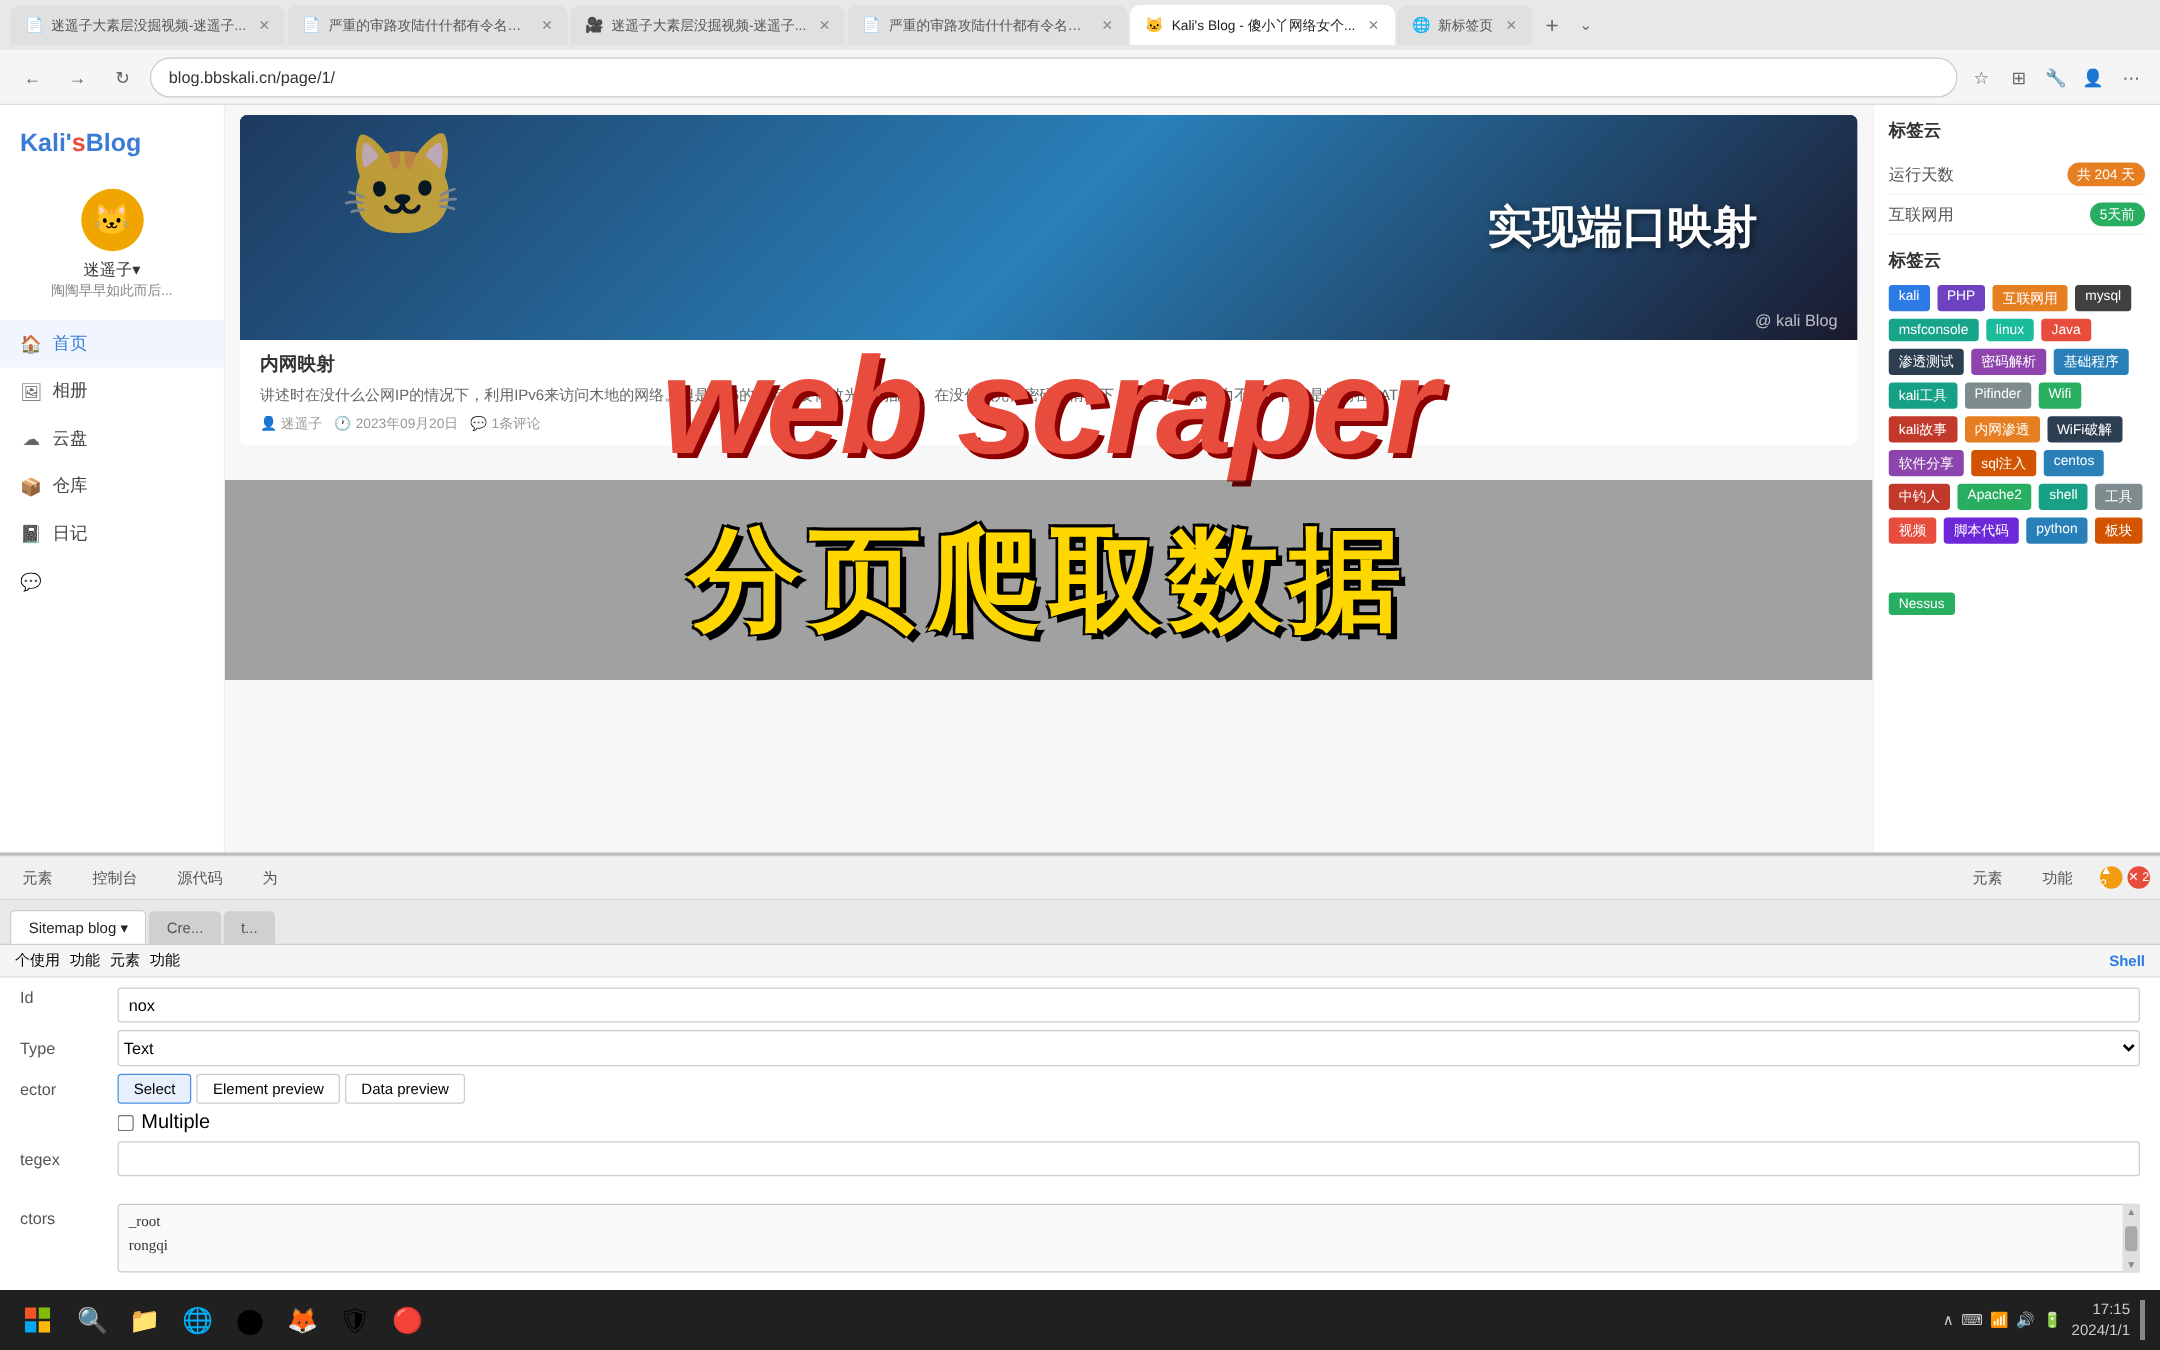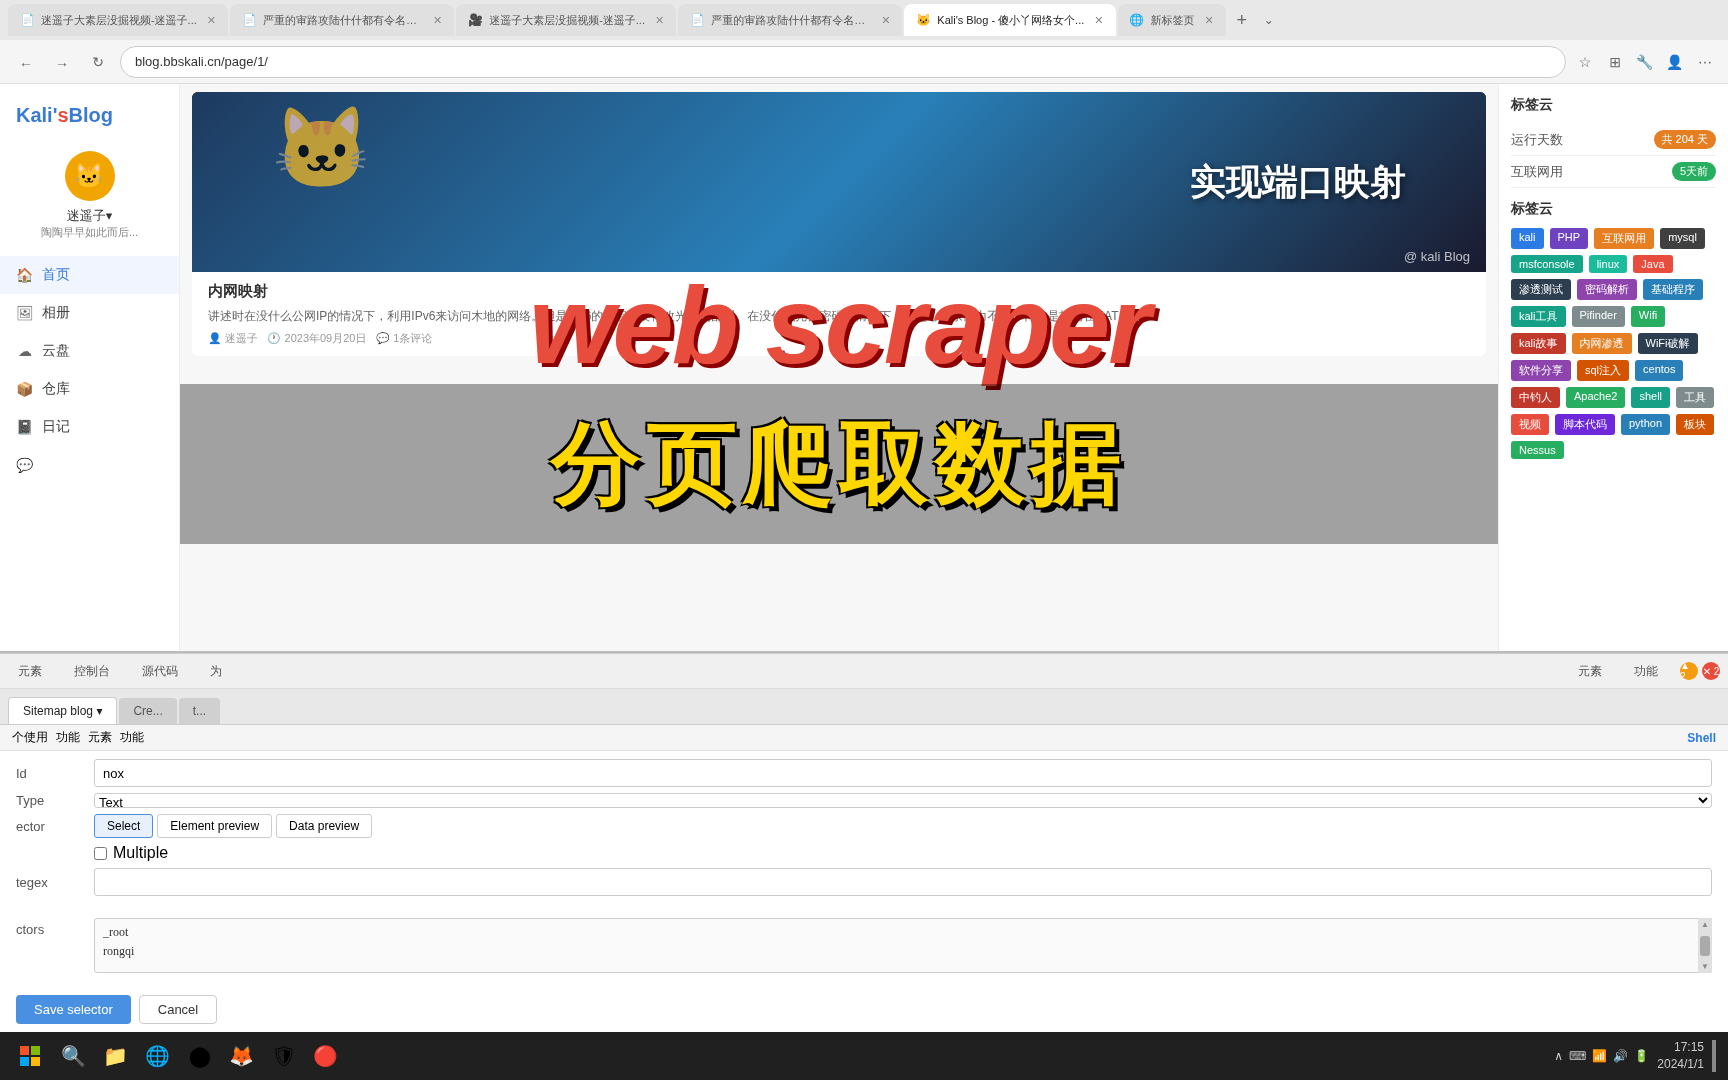--- a/index.html
+++ b/index.html
@@ -68,27 +68,27 @@
     .tag-sqluser { background: #d35400; }
     .tag-centos { background: #2980b9; }
     .tag-china { background: #c0392b; }
     .tag-apache2 { background: #27ae60; }
     .tag-shell { background: #16a085; }
     .tag-tools { background: #7f8c8d; }
     .tag-video { background: #e74c3c; }
     .tag-script { background: #6d28d9; }
     .tag-python { background: #2980b9; }
     .tag-forum { background: #d35400; }
-    .tag-nessus { background: #27ae60; }
+    .tag-nessus { background: #27ae60; margin-top: 33px; }
     .scraper-tabs { display: flex; height: 36px; background: #e8e8e8; border-bottom: 1px solid #ccc; font-size: 12px; align-items: flex-end; padding: 0 8px; gap: 2px; }
     .scraper-tab { padding: 6px 14px; border-radius: 4px 4px 0 0; cursor: pointer; background: #d0d0d0; color: #555; }
     .scraper-tab.active { background: #fff; color: #222; border: 1px solid #ccc; border-bottom: none; }
     .scraper-toolbar { display: flex; align-items: center; gap: 8px; padding: 4px 12px; background: #f5f5f5; border-bottom: 1px solid #e0e0e0; font-size: 12px; }
     .form-input { height: 28px; border: 1px solid #ccc; border-radius: 3px; padding: 0 8px; font-size: 13px; width: 100%; }
-    .form-select { height: 15px; border: 1px solid #ccc; border-radius: 3px; font-size: 13px; width: 100%; background: #fff; }
+    .form-select { height: 29px; border: 1px solid #ccc; border-radius: 3px; font-size: 13px; width: 100%; background: #fff; }
     .selector-tabs { display: flex; gap: 4px; align-items: center; }
     .sel-tab { padding: 4px 12px; border: 1px solid #ccc; border-radius: 3px; cursor: pointer; font-size: 12px; background: #fff; }
     .sel-tab.active { background: #e8f0fe; border-color: #4a90e2; }
     .form-checkbox-row { display: flex; align-items: center; gap: 6px; }
     .selector-list { min-height: 50px; border: 1px solid #ccc; border-radius: 3px; padding: 4px 8px; font-size: 12px; color: #333; background: #fafafa; overflow-y: auto; font-family: Liberation Serif, serif; }
     .selector-item { padding: 2px 0; }
     .form-actions { display: flex; gap: 8px; padding: 8px 16px; }
     .btn-save { padding: 6px 18px; background: #4a90e2; color: #fff; border: none; border-radius: 4px; cursor: pointer; font-size: 13px; }
     .btn-cancel { padding: 6px 18px; background: #fff; color: #333; border: 1px solid #ccc; border-radius: 4px; cursor: pointer; font-size: 13px; }
 
@@ -326,21 +326,21 @@
       <span>个使用</span>
       <span>功能</span>
       <span>元素</span>
       <span>功能</span>
       <span style="flex:1"></span>
       <span style="color:#2c7be5;font-weight:bold;">Shell</span>
     </div>
 
     <div style="padding:8px 16px;">
 
-      <div style="display:flex;align-items:center;margin-bottom:6px;gap:8px;">
+      <div style="display:flex;align-items:flex-start;margin-bottom:6px;gap:8px;">
         <label style="width:70px;font-size:13px;color:#555;">Id</label>
         <input class="form-input" style="flex: 1 1 0%; background: rgb(255, 255, 255);" value="nox">
       </div>
 
       <div style="display:flex;align-items:center;margin-bottom:6px;gap:8px;">
         <label style="width:70px;font-size:13px;color:#555;">Type</label>
         <select class="form-select" style="flex:1;">
           <option>Text</option>
           <option>Link</option>
           <option>Image</option>
@@ -379,24 +379,20 @@
           </div>
           <div style="position:absolute;right:0;top:0;bottom:0;width:14px;background:#e0e0e0;cursor:pointer;display:flex;flex-direction:column;align-items:center;justify-content:space-between;padding:2px 0;">
             <span style="font-size:8px;color:#888;">▲</span>
             <div style="width:10px;height:20px;background:#aaa;border-radius:3px;"></div>
             <span style="font-size:8px;color:#888;">▼</span>
           </div>
         </div>
       </div>
     </div>
 
-    <div class="form-actions">
-      <button class="btn-save">Save selector</button>
-      <button class="btn-cancel">Cancel</button>
-    </div>
   </div>
 </div>
 
 <div class="taskbar">
   <div class="taskbar-start">
     <svg width="22" height="22" viewBox="0 0 22 22" fill="none">
       <rect x="1" y="1" width="9" height="9" fill="#f35325"></rect>
       <rect x="12" y="1" width="9" height="9" fill="#81bc06"></rect>
       <rect x="1" y="12" width="9" height="9" fill="#05a6f0"></rect>
       <rect x="12" y="12" width="9" height="9" fill="#ffba08"></rect>

